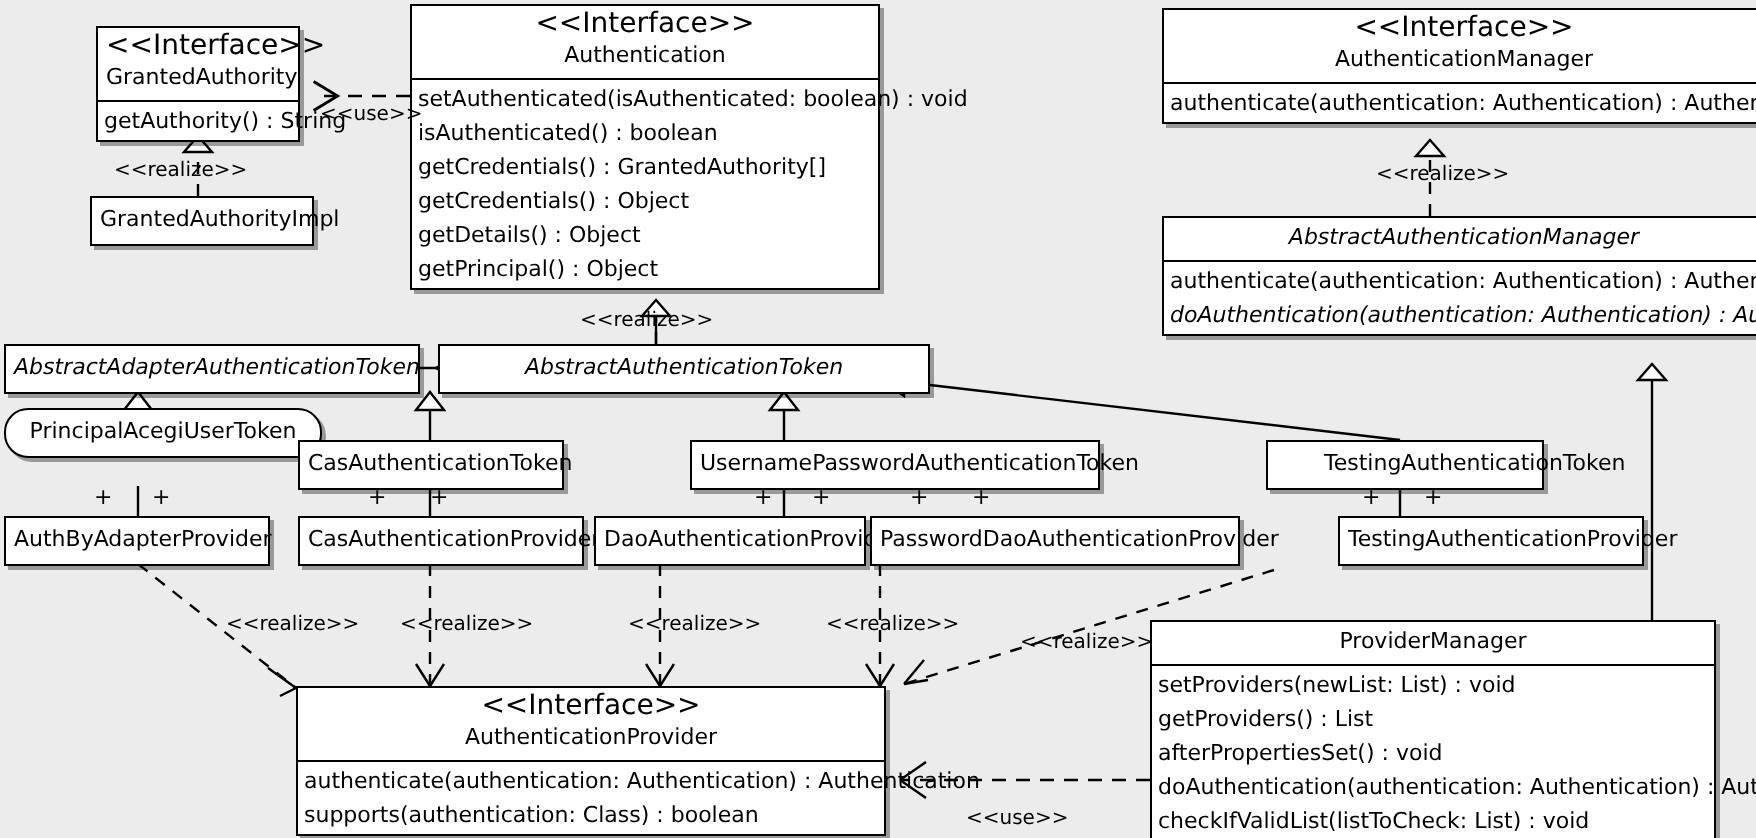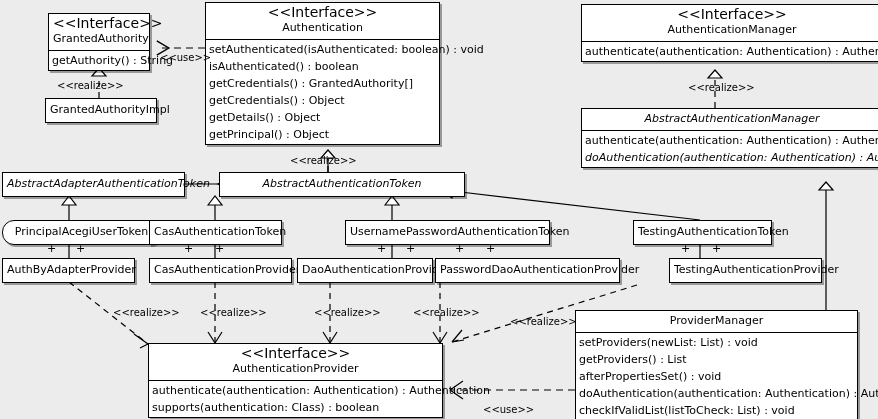--- a/index.html
+++ b/index.html
@@ -203,33 +203,33 @@
   <div class="uml-box" style="left:581px;top:108px;width:302px;">
     <div class="uml-head">
       <span class="cname abstract">AbstractAuthenticationManager</span>
     </div>
     <div class="uml-section">
       <div class="member">authenticate(authentication: Authentication) : Authentication</div>
       <div class="member abstract">doAuthentication(authentication: Authentication) : Authentication</div>
     </div>
   </div>
 
-  <div class="uml-box simple" style="left:2px;top:172px;width:183px;">
+  <div class="uml-box simple" style="left:2px;top:172px;width:208px;">
     <div class="uml-head">
       <span class="cname abstract">AbstractAdapterAuthenticationToken</span>
     </div>
   </div>
 
   <div class="uml-box simple" style="left:219px;top:172px;width:246px;">
     <div class="uml-head">
       <span class="cname abstract">AbstractAuthenticationToken</span>
     </div>
   </div>
 
-  <div class="uml-box simple" style="left:2px;top:220px;width:159px;border-radius:12px;">
+  <div class="uml-box simple" style="left:2px;top:204px;width:159px;border-radius:12px;">
     <div class="uml-head">
       <span class="cname">PrincipalAcegiUserToken</span>
     </div>
   </div>
   <div class="plus" style="left:47px;top:243px;">+</div>
   <div class="plus" style="left:76px;top:243px;">+</div>
 
   <div class="uml-box simple" style="left:149px;top:220px;width:133px;">
     <div class="uml-head">
       <span class="cname">CasAuthenticationToken</span>
@@ -241,21 +241,21 @@
   <div class="uml-box simple" style="left:345px;top:220px;width:205px;">
     <div class="uml-head">
       <span class="cname">UsernamePasswordAuthenticationToken</span>
     </div>
   </div>
   <div class="plus" style="left:377px;top:243px;">+</div>
   <div class="plus" style="left:406px;top:243px;">+</div>
   <div class="plus" style="left:455px;top:243px;">+</div>
   <div class="plus" style="left:486px;top:243px;">+</div>
 
-  <div class="uml-box simple" style="left:633px;top:220px;width:139px;">
+  <div class="uml-box simple" style="left:633px;top:220px;width:139px;padding-left:24px;">
     <div class="uml-head">
       <span class="cname">TestingAuthenticationToken</span>
     </div>
   </div>
   <div class="plus" style="left:681px;top:243px;">+</div>
   <div class="plus" style="left:712px;top:243px;">+</div>
 
   <div class="uml-box simple" style="left:2px;top:258px;width:133px;">
     <div class="uml-head">
       <span class="cname">AuthByAdapterProvider</span>

